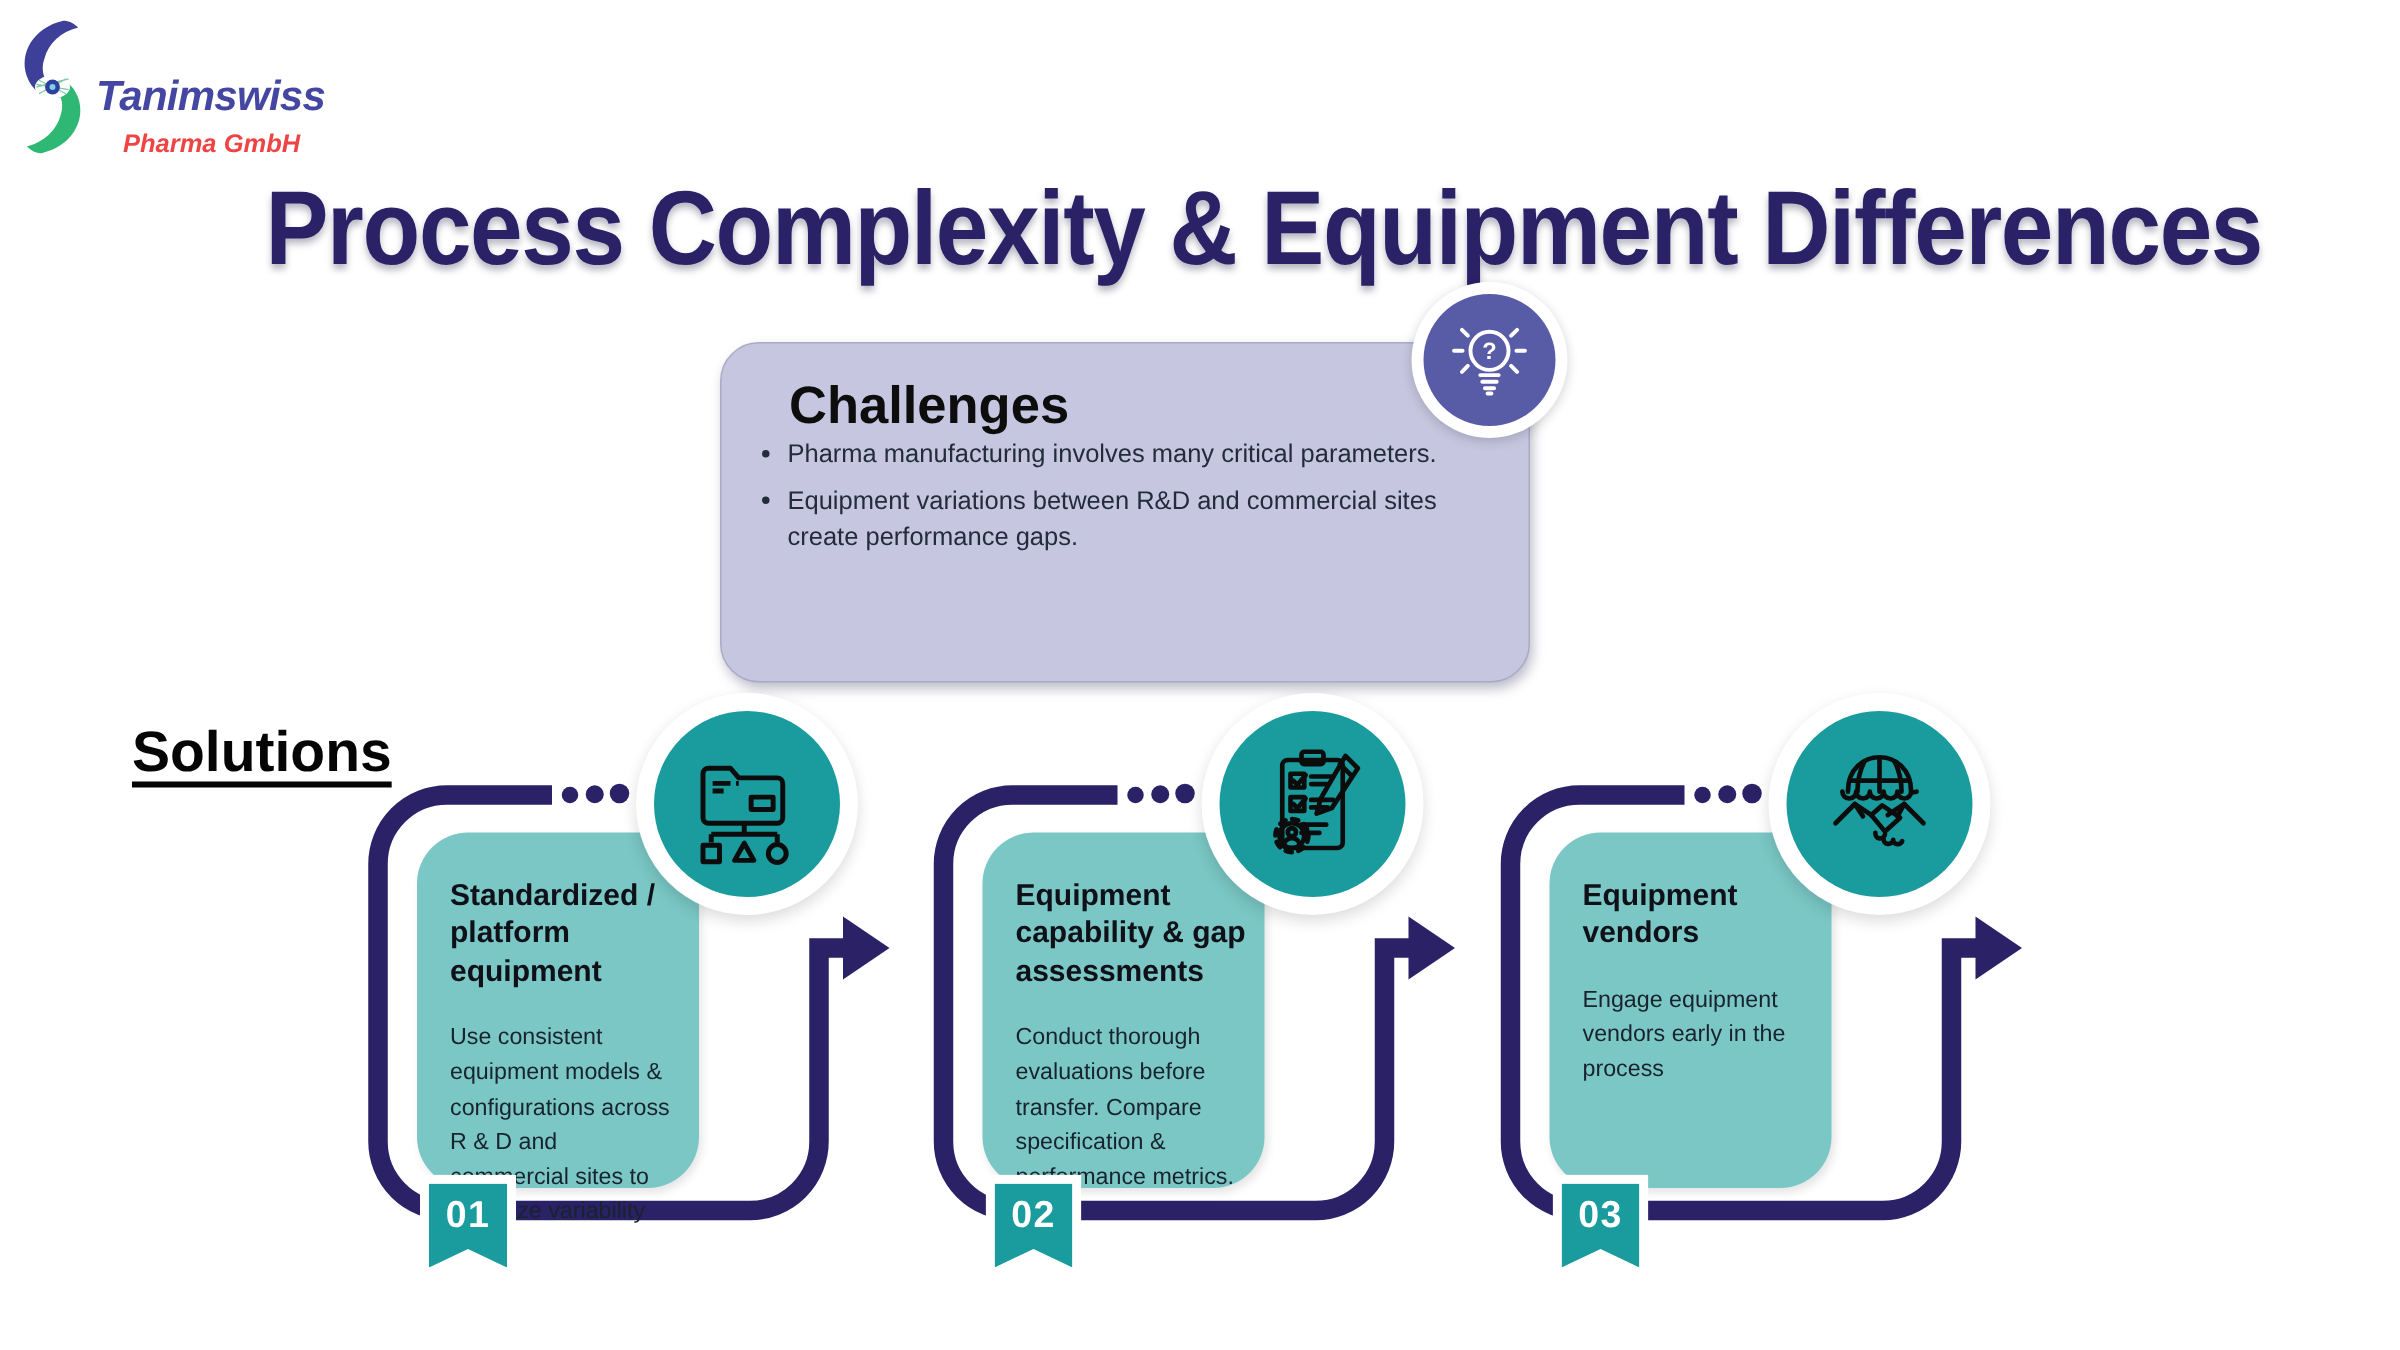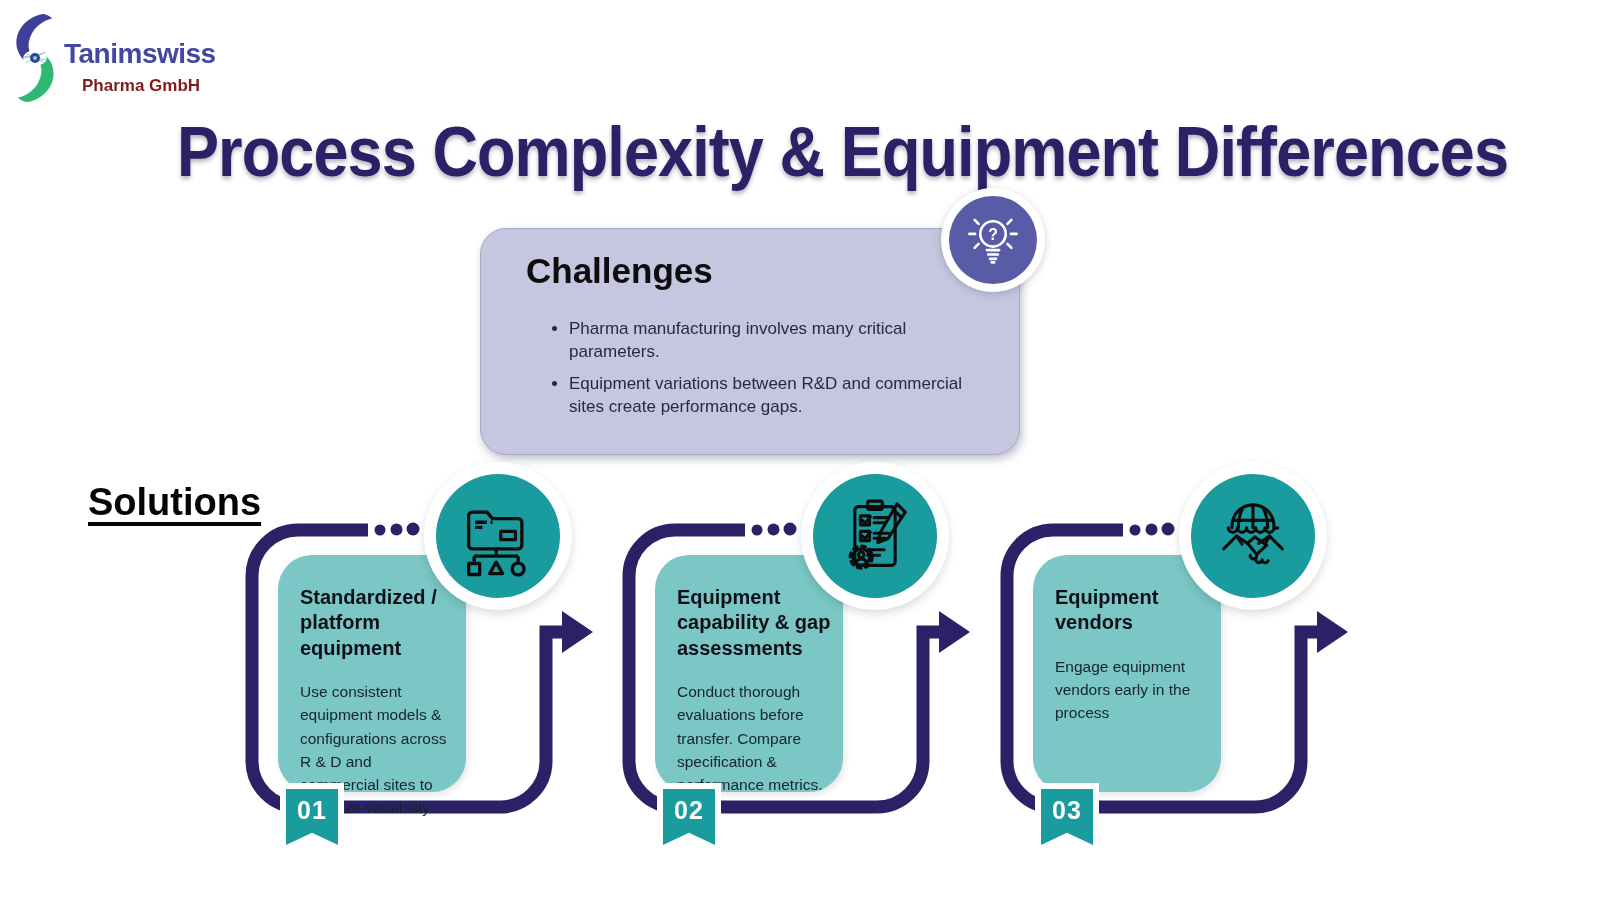--- a/index.html
+++ b/index.html
@@ -1,38 +1,38 @@
 <!DOCTYPE html>
 <html><head>
 <meta charset="utf-8">
 <style>
   * { margin:0; padding:0; box-sizing:border-box; }
   html,body { width:1600px; height:900px; background:#ffffff; overflow:hidden;
               font-family:"Liberation Sans","DejaVu Sans",sans-serif; }
   .canvas { position:relative; width:1600px; height:900px; background:#ffffff; }
 
   
-  .logo { position:absolute; left:8px; top:10px; display:flex; align-items:center; }
+  .logo { position:absolute; left:8px; top:10px; display:flex; align-items:flex-end;font-style:italic; }
   .logo svg { display:block; }
   .logo-text { margin-left:2px; margin-top:18px; }
   .logo-name { font-size:28px; font-weight:bold; color:#4446a2; letter-spacing:-0.5px; }
-  .logo-sub  { font-size:17px; font-weight:bold; color:#7f1d1d; margin-left:18px; margin-top:6px; }
+  .logo-sub  { font-size:17px; font-weight:bold; color:#ef4444; margin-left:18px; margin-top:6px; }
 
   
   .title-wrap { position:absolute; left:0; top:112px; width:1600px; text-align:center;margin-left:42px; }
   .title-wrap h1 { display:inline-block; font-size:70px; font-weight:bold; color:#2b2166;
                    letter-spacing:-1px; transform:scaleX(0.9); transform-origin:center;
                    white-space:nowrap; text-shadow:0 3px 5px rgba(60,60,90,0.38); }
 
   
   .challenges { position:absolute; left:480px; top:228px; width:540px; height:227px;
                 background:#c6c6e0; border:1px solid #a9aac6; border-radius:26px;
                 box-shadow:2px 4px 8px rgba(110,110,140,0.45); }
   .challenges h2 { padding:22px 0 0 45px; font-size:35px; font-weight:bold; color:#0d0d0d; }
-  .challenges ul { margin-top:26px; padding-left:88px; padding-right:18px; list-style:disc; }
+  .challenges ul { padding-left:44px; padding-right:18px; list-style:disc; }
   .challenges li { font-size:17px; line-height:1.38; color:#232c3a; margin-bottom:8px; }
 
   .bulb-badge { position:absolute; left:941px; top:188px; width:104px; height:104px;
                 background:#ffffff; border-radius:50%; display:flex; align-items:center;
                 justify-content:center; box-shadow:0 2px 8px rgba(0,0,0,0.18); }
   .bulb-inner { width:88px; height:88px; background:#585ba6; border-radius:50%;
                 display:flex; align-items:center; justify-content:center; }
 
   
   .solutions-heading { position:absolute; left:88px; top:481px; font-size:38px; font-weight:bold;

